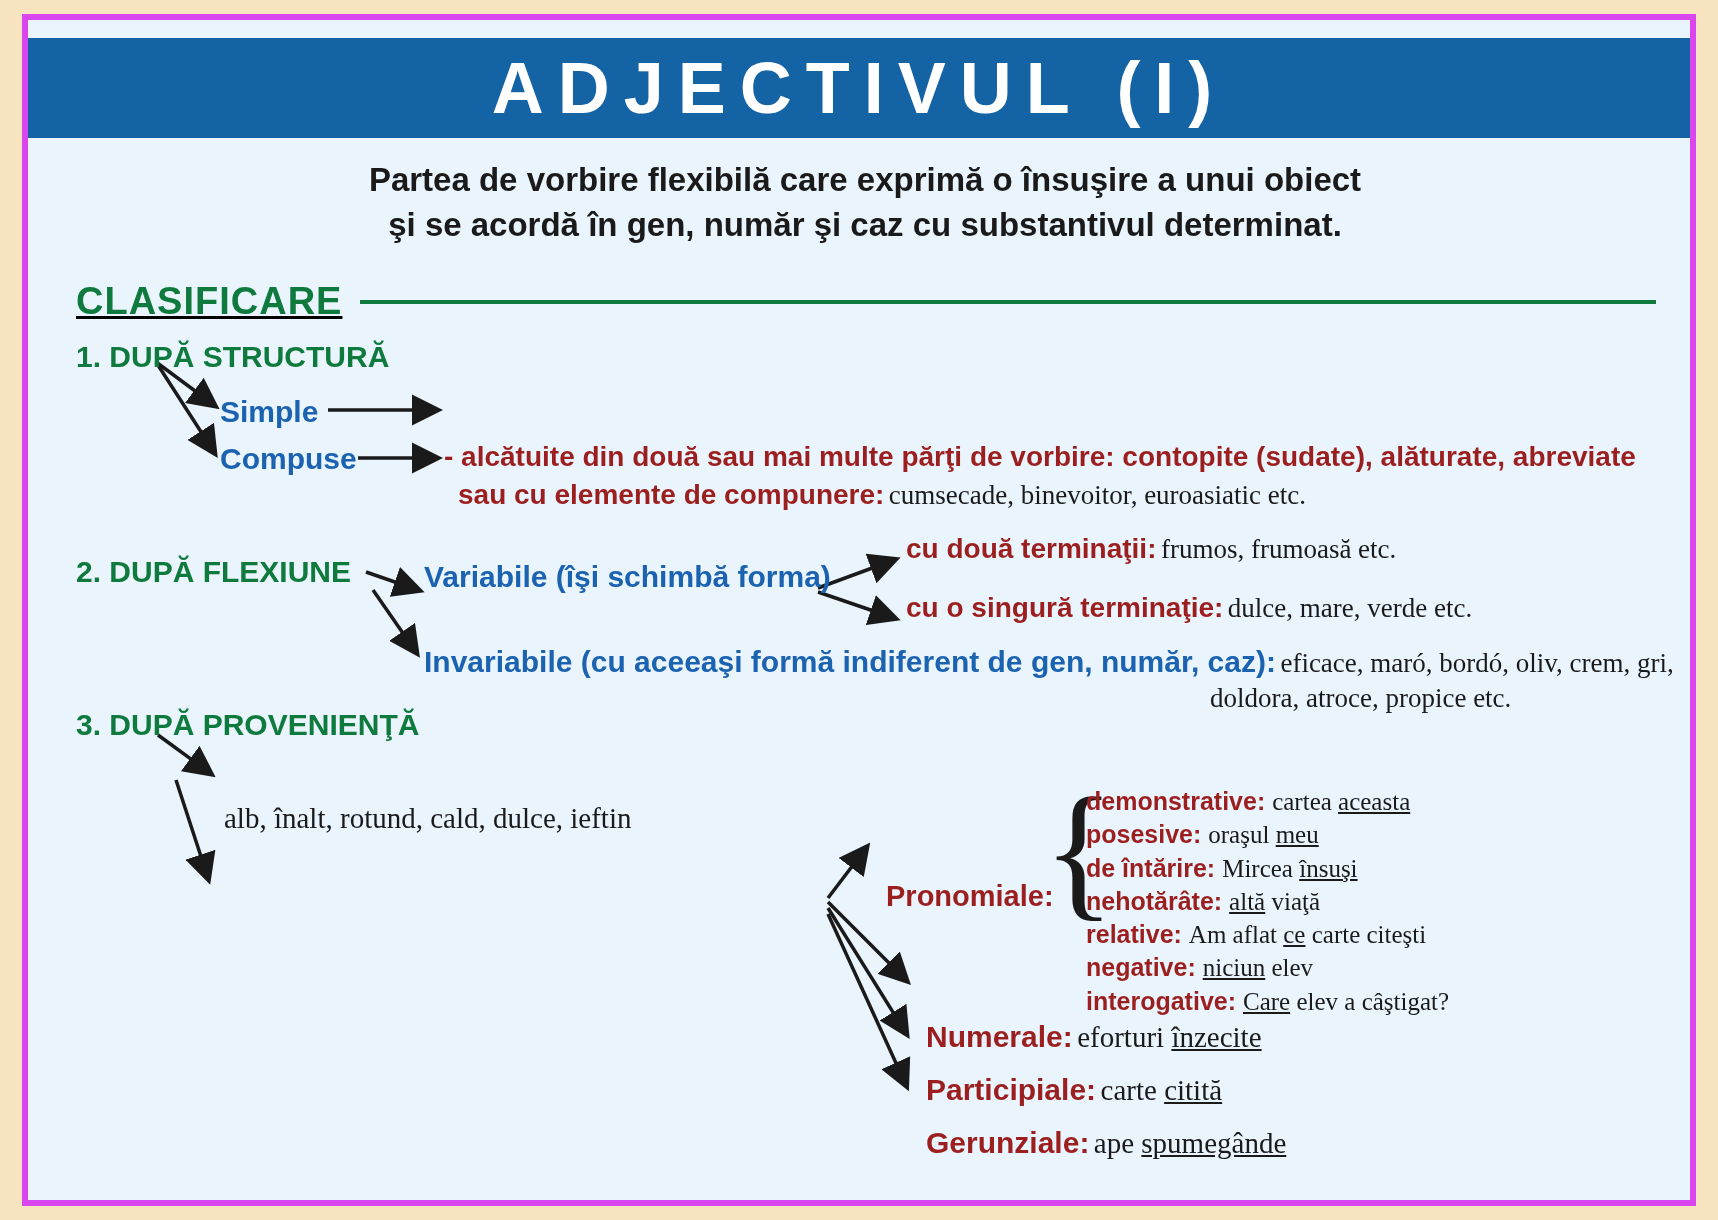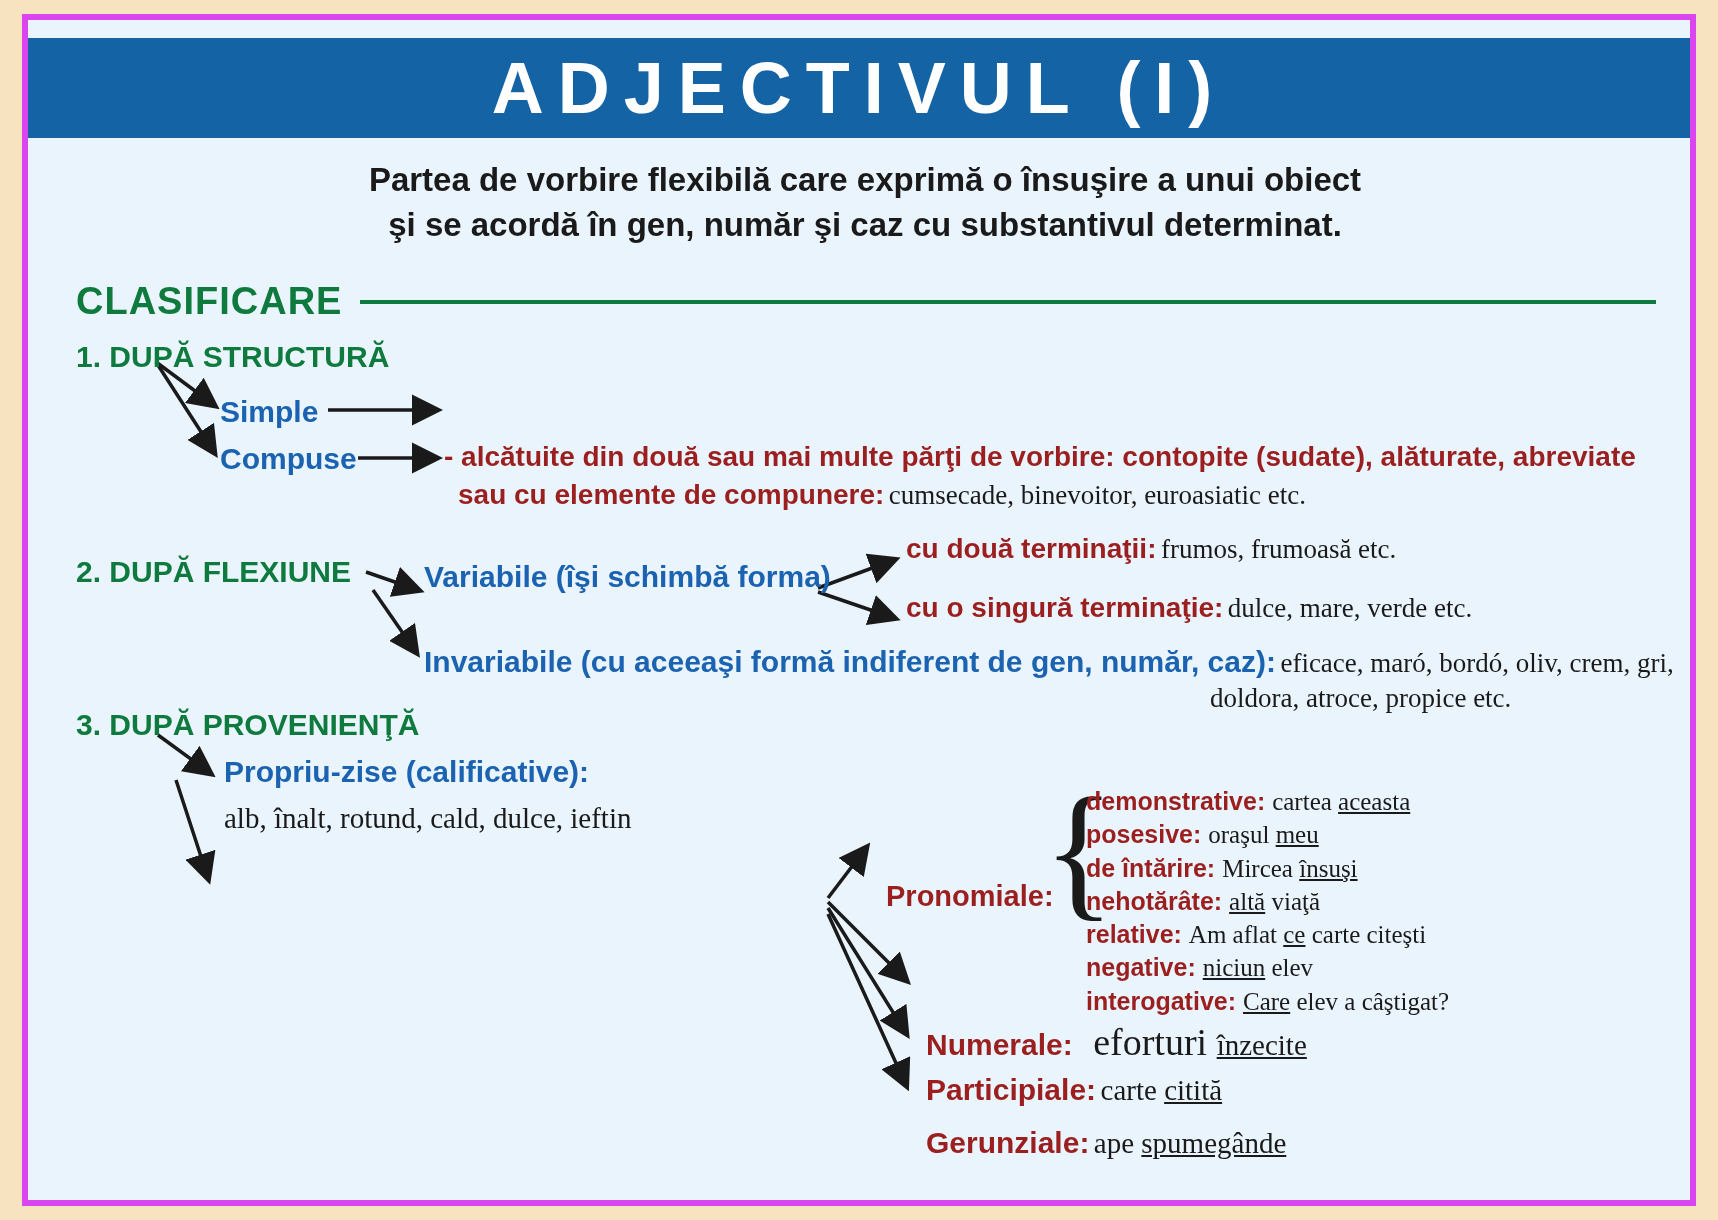--- a/index.html
+++ b/index.html
@@ -52,20 +52,21 @@
     line-height: 1.35;
     color: #1a1a1a;
   }
   .clasificare-row {
     position: absolute;
     left: 48px;
     top: 260px;
     width: 1580px;
     display: flex;
     align-items: center;
+    text-decoration: underline;
   }
   .clasificare-label {
     color: #0f7a3d;
     font-size: 38px;
     font-weight: bold;
     letter-spacing: 1px;
     white-space: nowrap;
   }
   .clasificare-rule {
     flex: 1;
@@ -199,21 +200,20 @@
   </div>
 
   <div class="node" style="left:396px; top:625px;">
     <span class="blue" style="font-size:30px;">Invariabile (cu aceeaşi formă indiferent de gen, număr, caz):</span>
     <span class="serif-ex" style="font-size:27px;">eficace, maró, bordó, oliv, crem, gri,</span>
   </div>
   <div class="node serif-ex" style="left:1182px; top:663px; font-size:27px;">doldora, atroce, propice  etc.</div>
 
   <div class="section-head" style="left:48px; top:688px;">3. DUPĂ PROVENIENŢĂ</div>
 
-  <div class="node blue" style="left:196px; top:735px; font-size:30px;">Propriu-zise (calificative):</div>
   <div class="node serif-ex" style="left:196px; top:782px; font-size:29px;">alb, înalt, rotund, cald, dulce, ieftin</div>
 
 
   <div class="node dark-red" style="left:858px; top:860px; font-size:29px;">Pronomiale:</div>
   <div class="brace" style="left:1015px; top:755px;">{</div>
 
   <div class="pron-list" style="left:1058px; top:765px;">
     <div>
       <span class="dark-red">demonstrative:</span>
       <span class="serif-ex">cartea </span><span class="serif-ex u">aceasta</span><span class="serif-ex"></span>
@@ -239,21 +239,21 @@
       <span class="serif-ex"></span><span class="serif-ex u">niciun</span><span class="serif-ex"> elev</span>
     </div>
     <div>
       <span class="dark-red">interogative:</span>
       <span class="serif-ex"></span><span class="serif-ex u">Care</span><span class="serif-ex"> elev a câştigat?</span>
     </div>
   </div>
 
   <div class="node" style="left:898px; top:1000px;">
     <span class="dark-red" style="font-size:30px;">Numerale:</span>
-    <span class="serif-ex" style="font-size:38px;margin-left:16px;">eforturi </span><span class="serif-ex u" style="font-size:29px;">înzecite</span>
+    <span class="serif-ex" style="font-size:29px;">eforturi </span><span class="serif-ex u" style="font-size:29px;">înzecite</span>
   </div>
 
   <div class="node" style="left:898px; top:1053px;">
     <span class="dark-red" style="font-size:30px;">Participiale:</span>
     <span class="serif-ex" style="font-size:29px;">carte </span><span class="serif-ex u" style="font-size:29px;">citită</span>
   </div>
 
   <div class="node" style="left:898px; top:1106px;">
     <span class="dark-red" style="font-size:30px;">Gerunziale:</span>
     <span class="serif-ex" style="font-size:29px;">ape </span><span class="serif-ex u" style="font-size:29px;">spumegânde</span>

